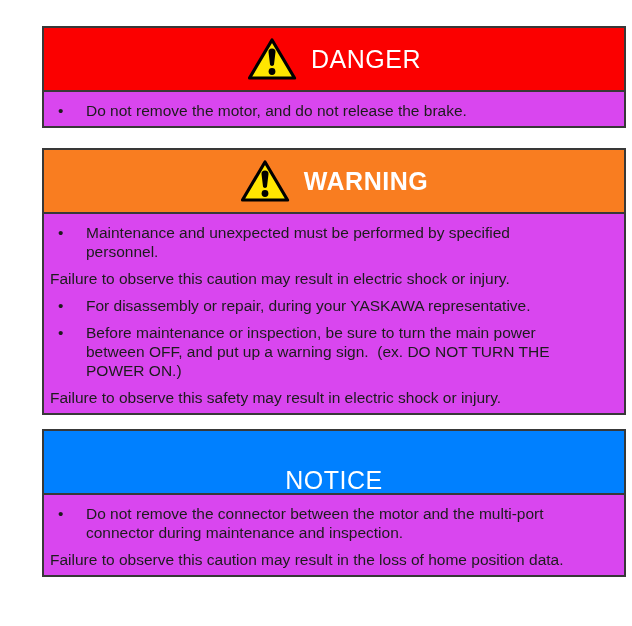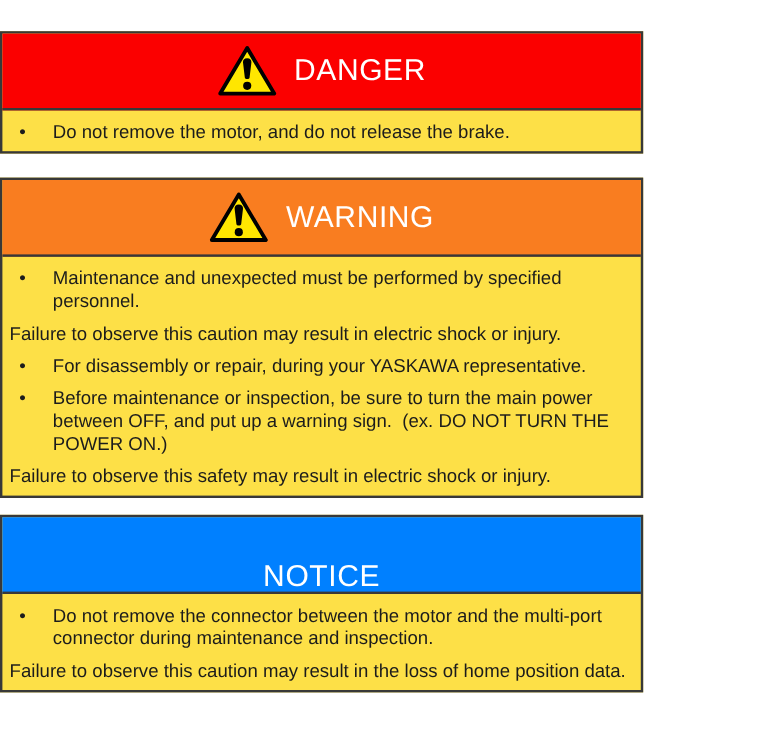--- a/index.html
+++ b/index.html
@@ -6,23 +6,24 @@
     margin: 0;
     padding: 0;
     background: #ffffff;
     width: 632px;
     height: 626px;
     overflow: hidden;
     font-family: "Liberation Sans", "DejaVu Sans", sans-serif;
   }
   .panel {
     box-sizing: border-box;
-    width: 536px;
+    width: 584px;
+    margin-left: 42px;
     border: 2px solid #383838;
-    background: #fde047;
+    background: #d946ef;
   }
   .panel-danger  { margin-top: 26px; margin-bottom: 20px; }
   .panel-warning { margin-bottom: 14px; }
   .panel-header {
     box-sizing: border-box;
     height: 64px;
     border-bottom: 2px solid #383838;
     display: flex;
     align-items: center;
     justify-content: center;
@@ -79,21 +80,21 @@
   </div>
 </div>
 
 <div class="panel panel-warning">
   <div class="panel-header" style="background-color: rgb(249, 125, 32);">
     <svg class="warn-icon" width="50" height="44" viewBox="0 0 50 44">
       <path d="M25 3 L47.5 41 L2.5 41 Z" stroke="#000000" stroke-width="3.2" stroke-linejoin="round" style="fill: rgb(255, 230, 0);"></path>
       <path d="M25 11.5 c2.4 0 3.7 1.4 3.5 3.5 l-1.5 12.6 c-0.2 1.7 -3.8 1.7 -4 0 l-1.5 -12.6 c-0.2 -2.1 1.1 -3.5 3.5 -3.5 Z" fill="#000000"></path>
       <circle cx="25" cy="34.5" r="3.4" fill="#000000"></circle>
     </svg>
-    <span class="panel-title" style="color: rgb(255, 255, 255);">WARNING</span>
+    <span class="panel-title" style="color: rgb(255, 255, 255); font-weight: bold;">WARNING</span>
   </div>
   <div class="panel-body">
     <div class="block bullet">
       <span class="marker">•</span>
       <span class="btext">Maintenance and unexpected must be performed by specified personnel.</span>
     </div>
     <div class="block paragraph">Failure to observe this caution may result in electric shock or injury.</div>
     <div class="block bullet">
       <span class="marker">•</span>
       <span class="btext">For disassembly or repair, during your YASKAWA representative.</span>

